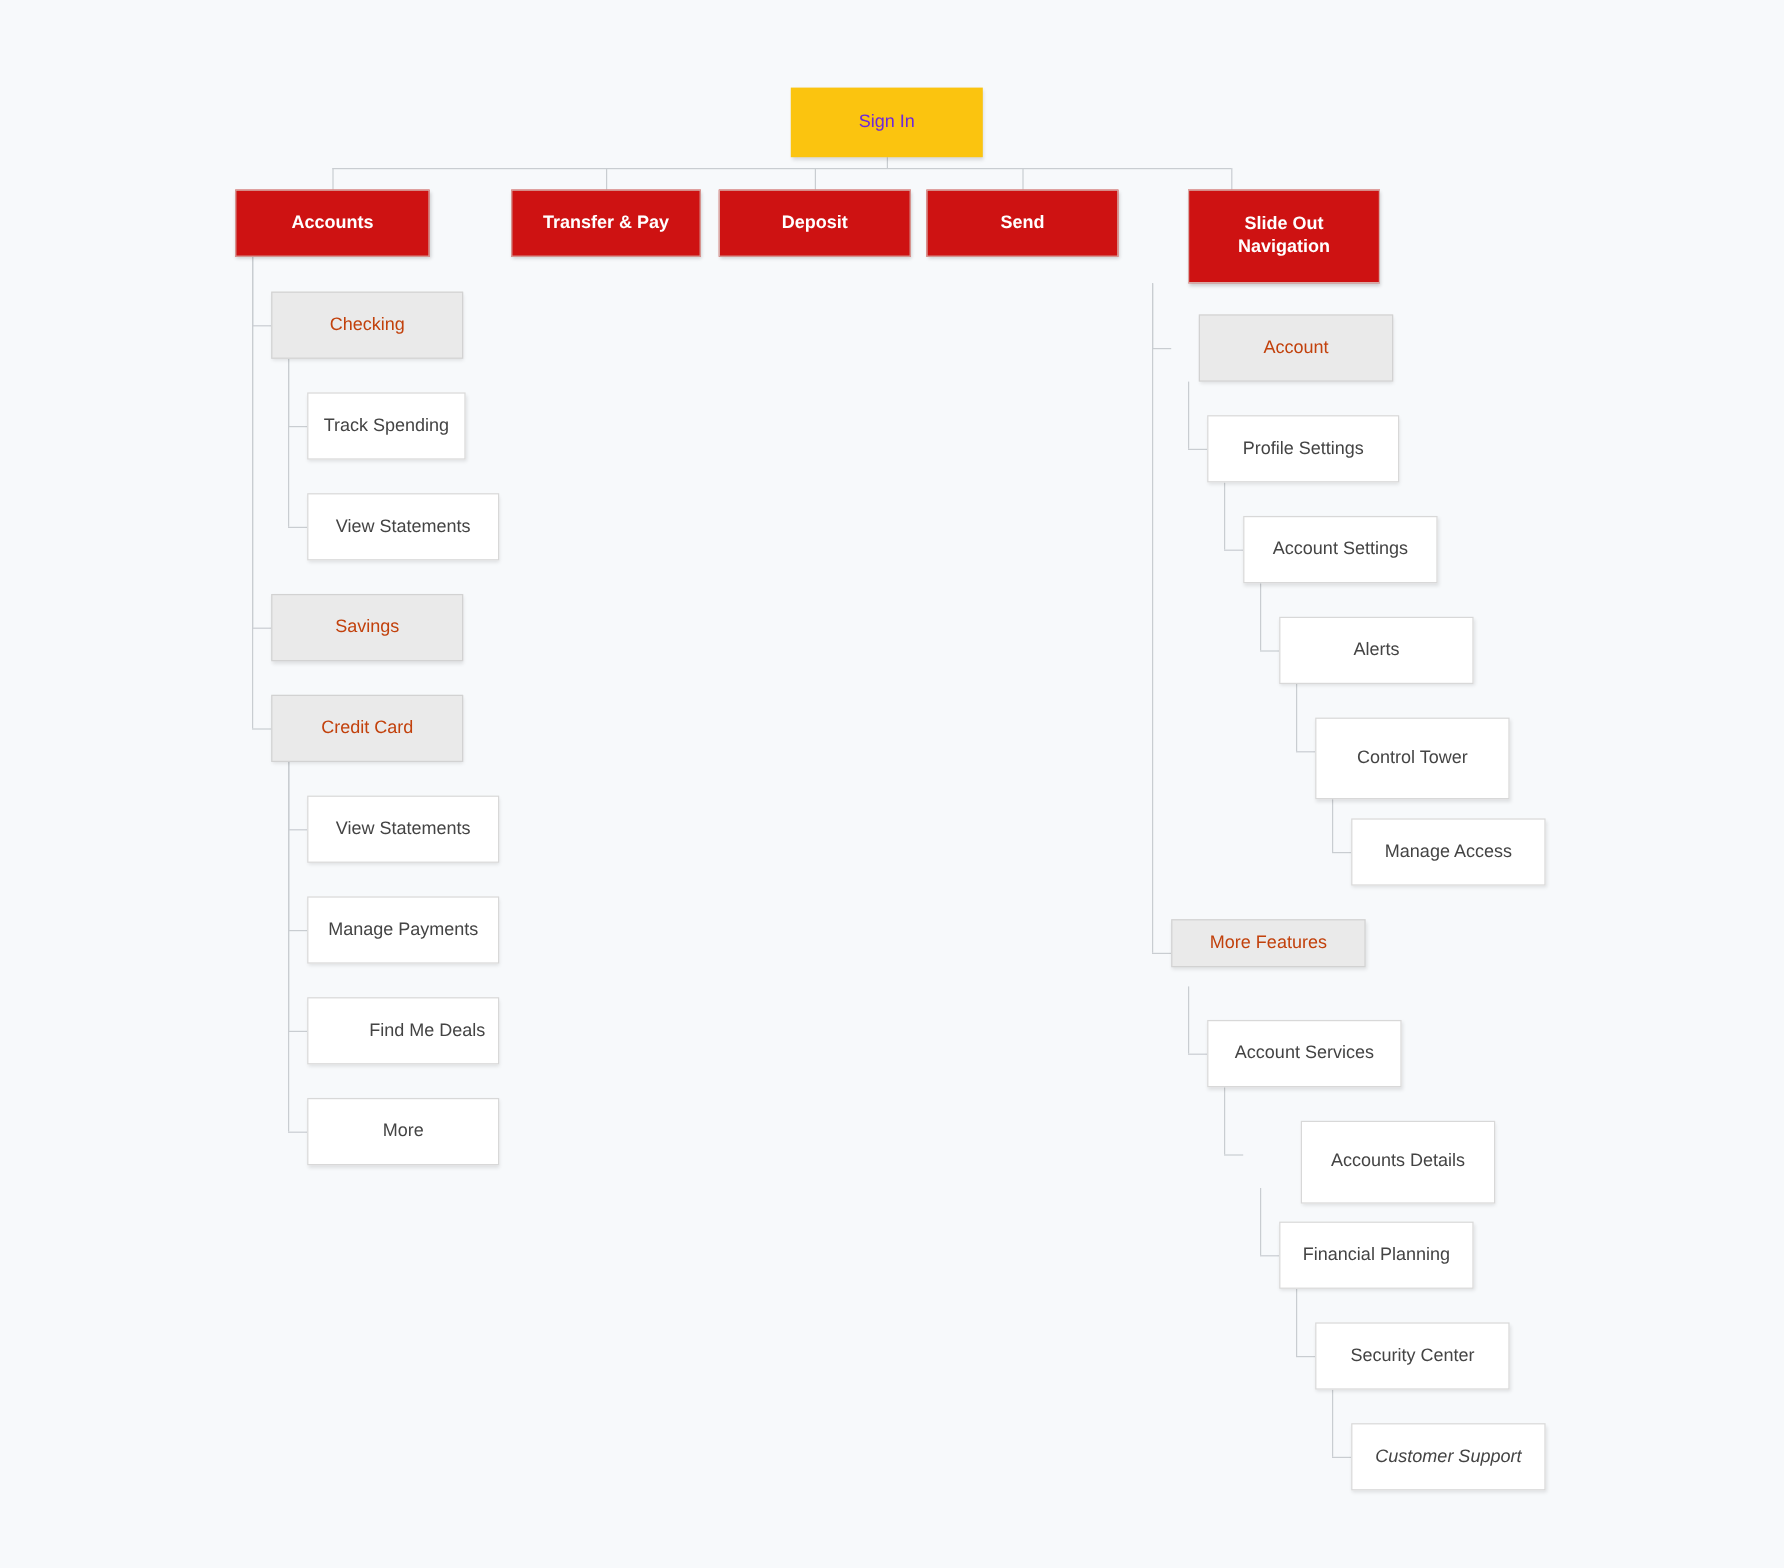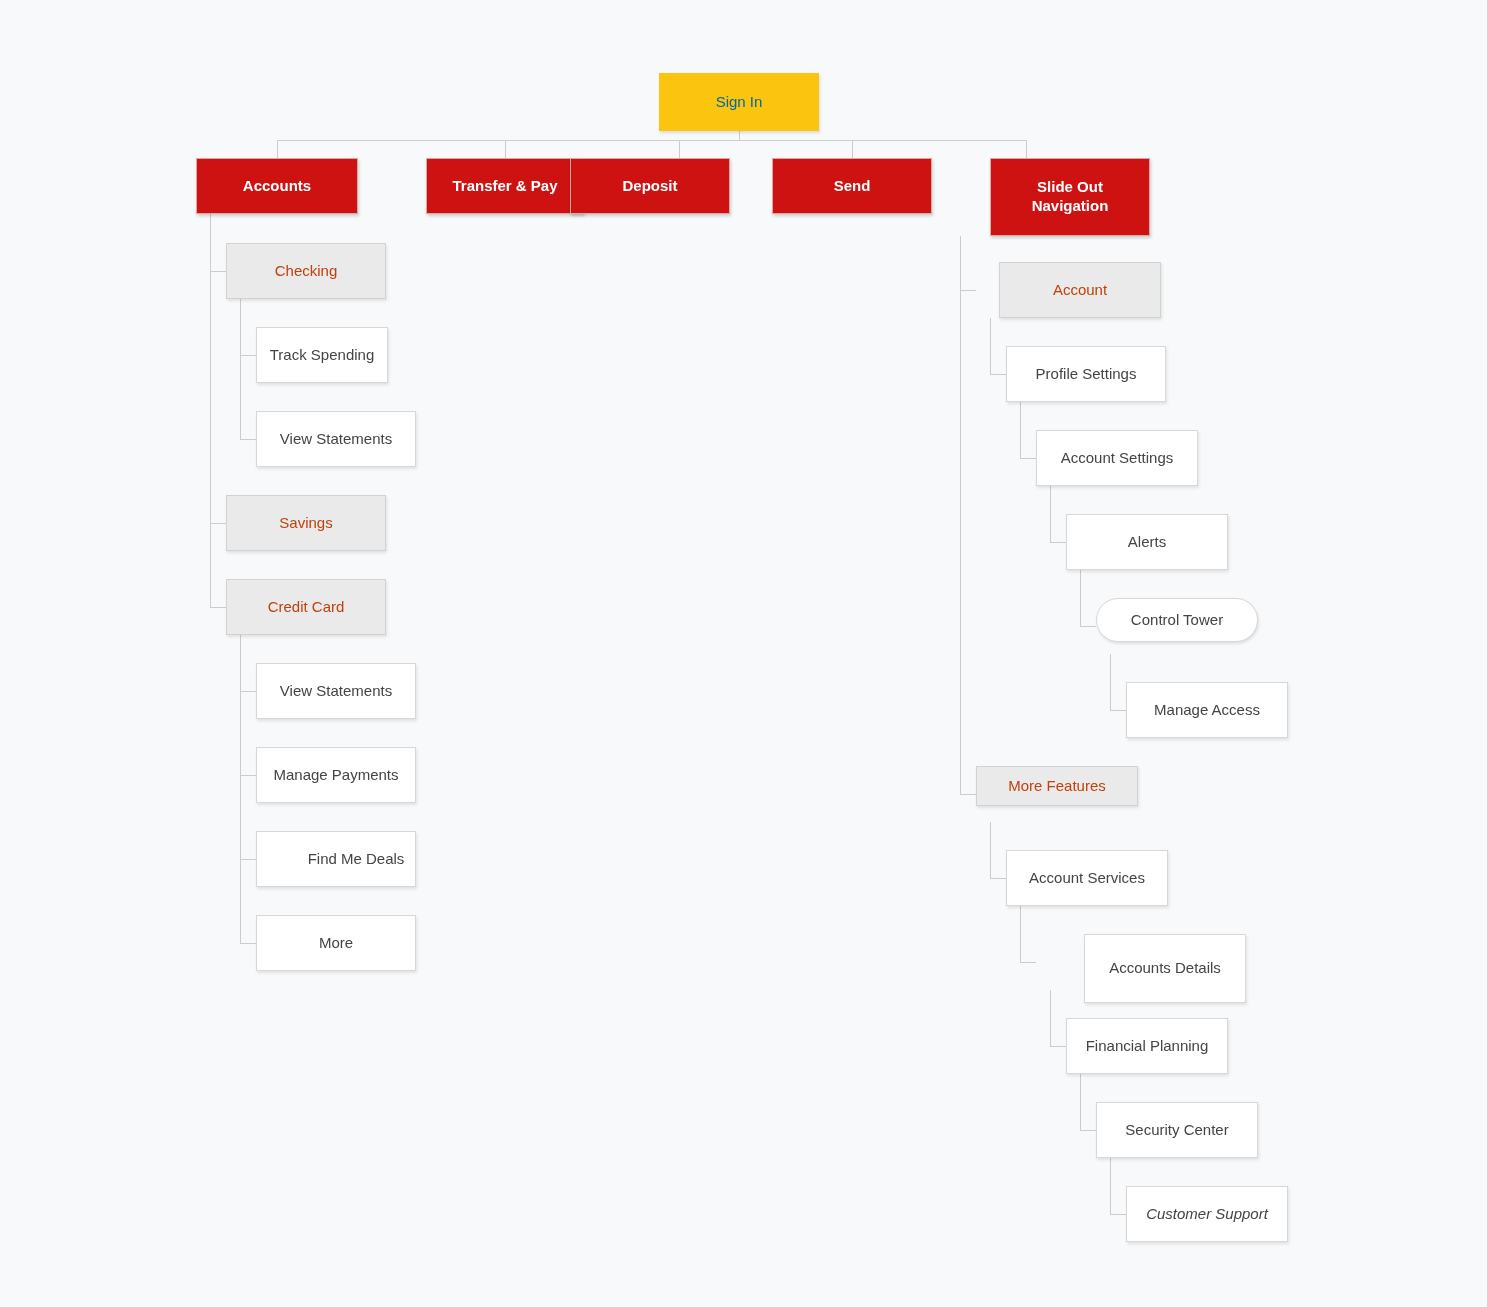--- a/index.html
+++ b/index.html
@@ -35,21 +35,21 @@
     display: flex;
     align-items: center;
     justify-content: center;
     text-align: center;
     line-height: 1.25;
     padding: 4px 8px;
   }
 
   .node.root {
     background: #fbc40f;
-    color: #0369a1;
+    color: #6d28d9;
     font-size: 15px;
     border: none;
     box-shadow: 1px 2px 3px rgba(0,0,0,0.13);
   }
 
   .node.primary {
     background: #ce1212;
     color: #ffffff;
     font-size: 15px;
     font-weight: bold;
@@ -125,37 +125,37 @@
       <div class="conn h" style="left: 1050px; top: 1046px; width: 16px;"></div>
       <div class="conn v" style="left: 1080px; top: 1074px; height: 56px;"></div>
       <div class="conn h" style="left: 1080px; top: 1130px; width: 16px;"></div>
       <div class="conn v" style="left: 1110px; top: 1158px; height: 56px;"></div>
       <div class="conn h" style="left: 1110px; top: 1214px; width: 16px;"></div>
     </div>
   <div id="nodes">
       <div class="node root" style="left: 659px; top: 73px; width: 160px; height: 58px;">Sign In</div>
       <div class="node primary" style="left: 196px; top: 158px; width: 162px; height: 56px;">Accounts</div>
       <div class="node primary" style="left: 426px; top: 158px; width: 158px; height: 56px;">Transfer &amp; Pay</div>
-      <div class="node primary" style="left: 570px; top: 158px; width: 160px; height: 56px;">Deposit</div>
+      <div class="node primary" style="left: 599px; top: 158px; width: 160px; height: 56px;">Deposit</div>
       <div class="node primary" style="left: 772px; top: 158px; width: 160px; height: 56px;">Send</div>
       <div class="node primary" style="left: 990px; top: 158px; width: 160px; height: 78px;">Slide Out Navigation</div>
       <div class="node section" style="left: 226px; top: 243px; width: 160px; height: 56px;">Checking</div>
       <div class="node leaf" style="left: 256px; top: 327px; width: 132px; height: 56px;">Track Spending</div>
       <div class="node leaf" style="left: 256px; top: 411px; width: 160px; height: 56px;">View Statements</div>
       <div class="node section" style="left: 226px; top: 495px; width: 160px; height: 56px;">Savings</div>
       <div class="node section" style="left: 226px; top: 579px; width: 160px; height: 56px;">Credit Card</div>
       <div class="node leaf" style="left: 256px; top: 663px; width: 160px; height: 56px;">View Statements</div>
       <div class="node leaf" style="left: 256px; top: 747px; width: 160px; height: 56px;">Manage Payments</div>
       <div class="node leaf" style="left: 256px; top: 831px; width: 160px; height: 56px; padding-left: 48px;">Find Me Deals</div>
       <div class="node leaf" style="left: 256px; top: 915px; width: 160px; height: 56px;">More</div>
       <div class="node section" style="left: 976px; top: 262px; width: 162px; height: 56px; margin-left: 23px;">Account</div>
       <div class="node leaf" style="left: 1006px; top: 346px; width: 160px; height: 56px;">Profile Settings</div>
       <div class="node leaf" style="left: 1036px; top: 430px; width: 162px; height: 56px;">Account Settings</div>
       <div class="node leaf" style="left: 1066px; top: 514px; width: 162px; height: 56px;">Alerts</div>
-      <div class="node leaf" style="left: 1096px; top: 598px; width: 162px; height: 44px; border-radius: 25px;">Control Tower</div>
+      <div class="node leaf" style="left: 1096px; top: 598px; width: 162px; height: 68px;">Control Tower</div>
       <div class="node leaf" style="left: 1126px; top: 682px; width: 162px; height: 56px;">Manage Access</div>
       <div class="node section" style="left: 976px; top: 766px; width: 162px; height: 40px;">More Features</div>
       <div class="node leaf" style="left: 1006px; top: 850px; width: 162px; height: 56px;">Account Services</div>
       <div class="node leaf" style="left: 1084px; top: 934px; width: 162px; height: 69px;">Accounts Details</div>
       <div class="node leaf" style="left: 1066px; top: 1018px; width: 162px; height: 56px;">Financial Planning</div>
       <div class="node leaf" style="left: 1096px; top: 1102px; width: 162px; height: 56px;">Security Center</div>
       <div class="node leaf" style="left: 1126px; top: 1186px; width: 162px; height: 56px; font-style: italic;">Customer Support</div>
     </div>
 </div>
 

